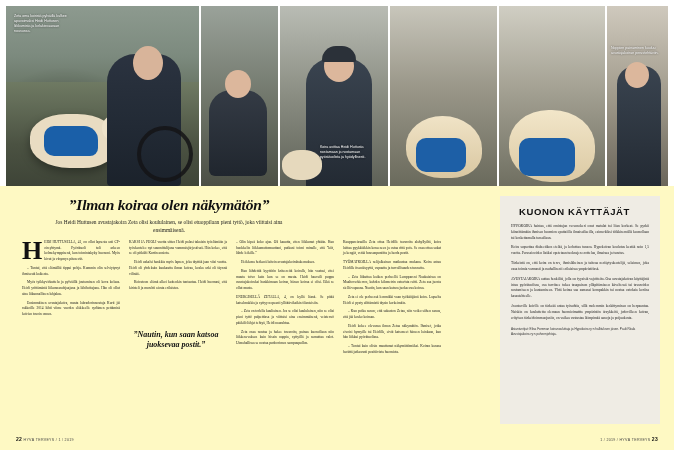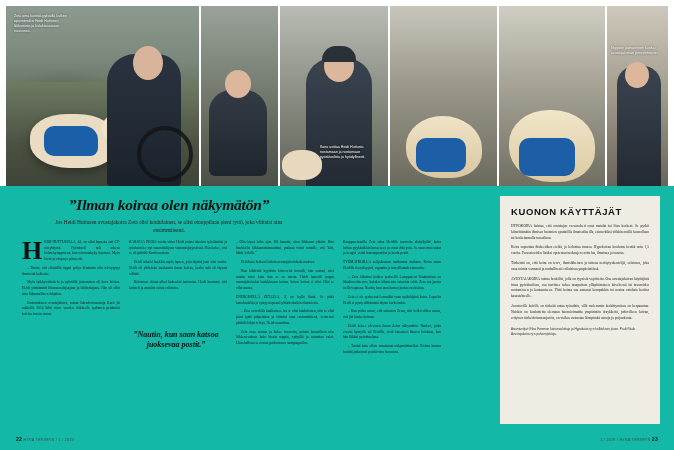--- a/index.html
+++ b/index.html
@@ -6,21 +6,21 @@
   html, body {
     width: 674px; height: 450px;
     background: #ffffff;
     font-family: "Liberation Serif", serif;
     overflow: hidden;
   }
   .spread {
     position: relative;
     width: 674px; height: 450px;
     display: flex;
-    background: #14b8a6;
+    background: #fef9c3;
   }
 
   
   .photo-strip {
     position: absolute; top: 0; left: 0;
     width: 674px; height: 186px;
     display: flex;
     gap: 2px;
     background: #ffffff;
     padding: 6px 6px 0 6px;
@@ -174,20 +174,21 @@
     background: #efece4;
     padding: 10px 11px;
   }
   .sidebar h2 {
     font-family: "Liberation Sans", sans-serif;
     font-size: 9.5px;
     letter-spacing: 0.6px;
     font-weight: bold;
     color: #111;
     margin-bottom: 7px;
+    margin-left: 8px;
   }
   .sidebar p {
     font-family: "Liberation Serif", serif;
     font-size: 3.6px;
     line-height: 1.62;
     text-align: justify;
     color: #1c1c1c;
     margin-bottom: 4px;
   }
   .sidebar .credit {

